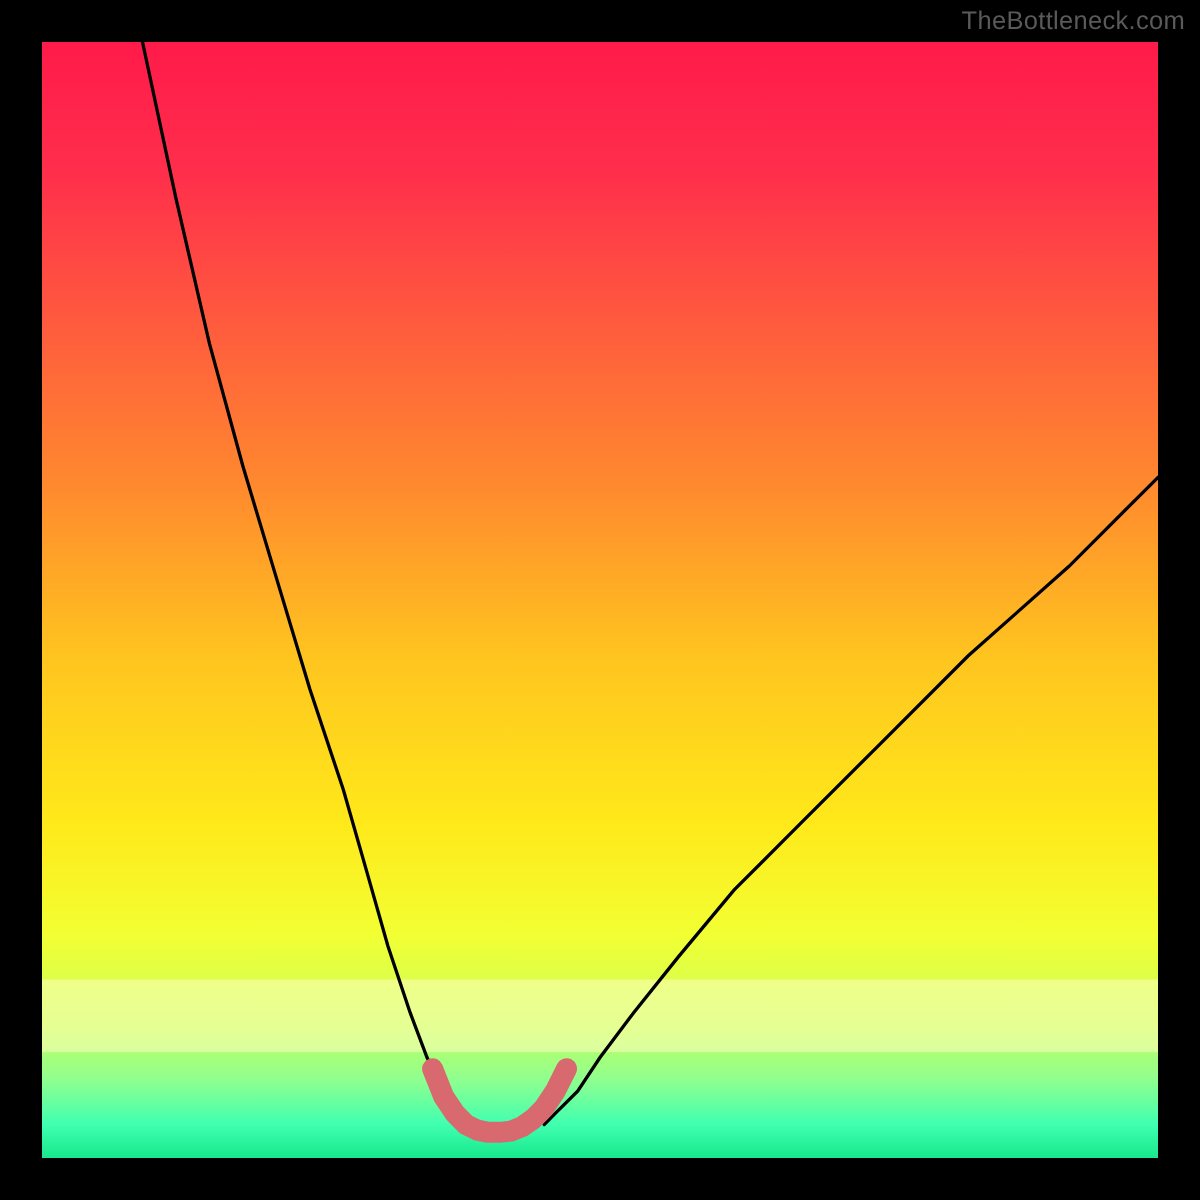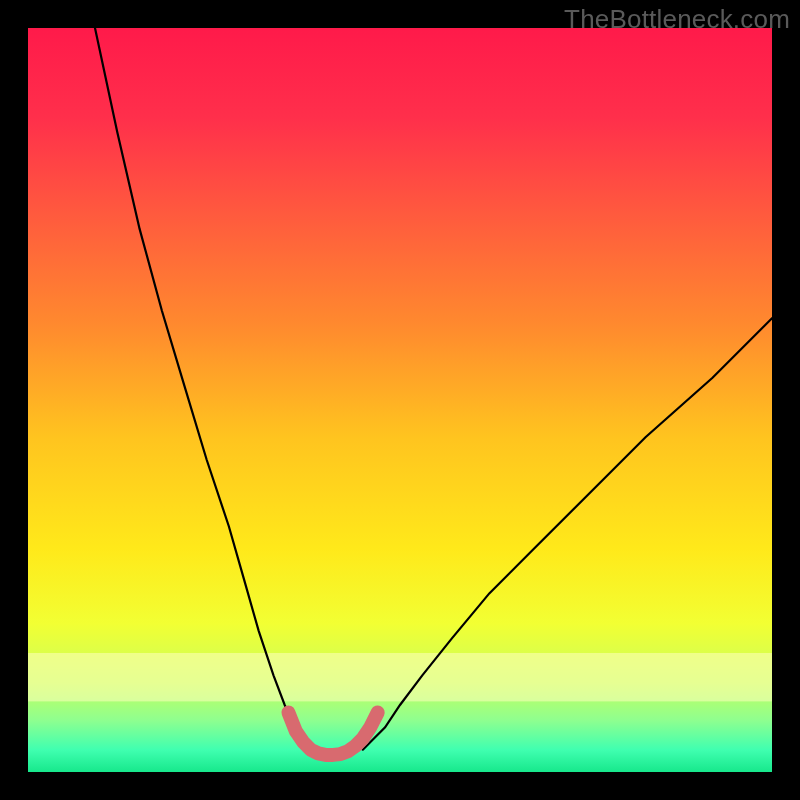--- a/index.html
+++ b/index.html
@@ -22,21 +22,21 @@
     top: 28px;
     width: 744px;
     height: 744px;
     overflow: hidden;
   }
   .watermark {
     position: absolute;
     top: 4px;
     right: 10px;
     color: #5a5a5a;
-    font-size: 26px;
+    font-size: 17px;
     font-weight: 500;
     letter-spacing: 0.2px;
     z-index: 5;
   }
   svg {
     display: block;
   }
 </style>
 </head>
 <body>

